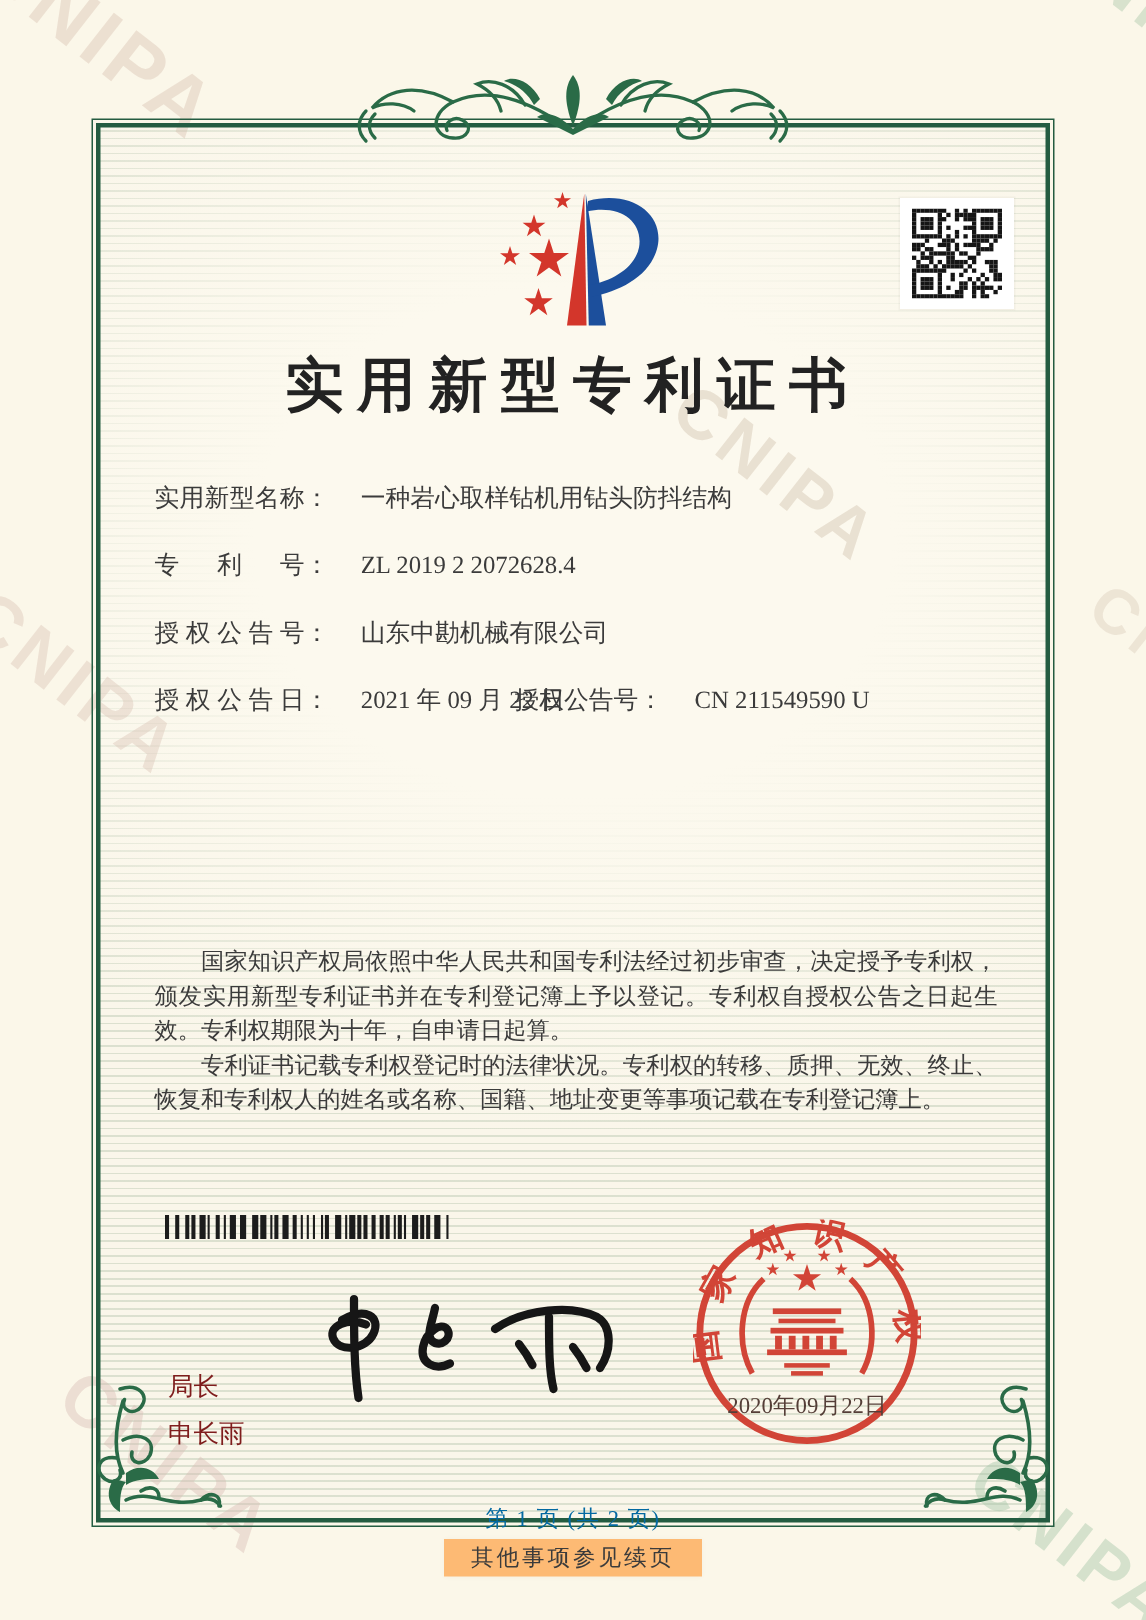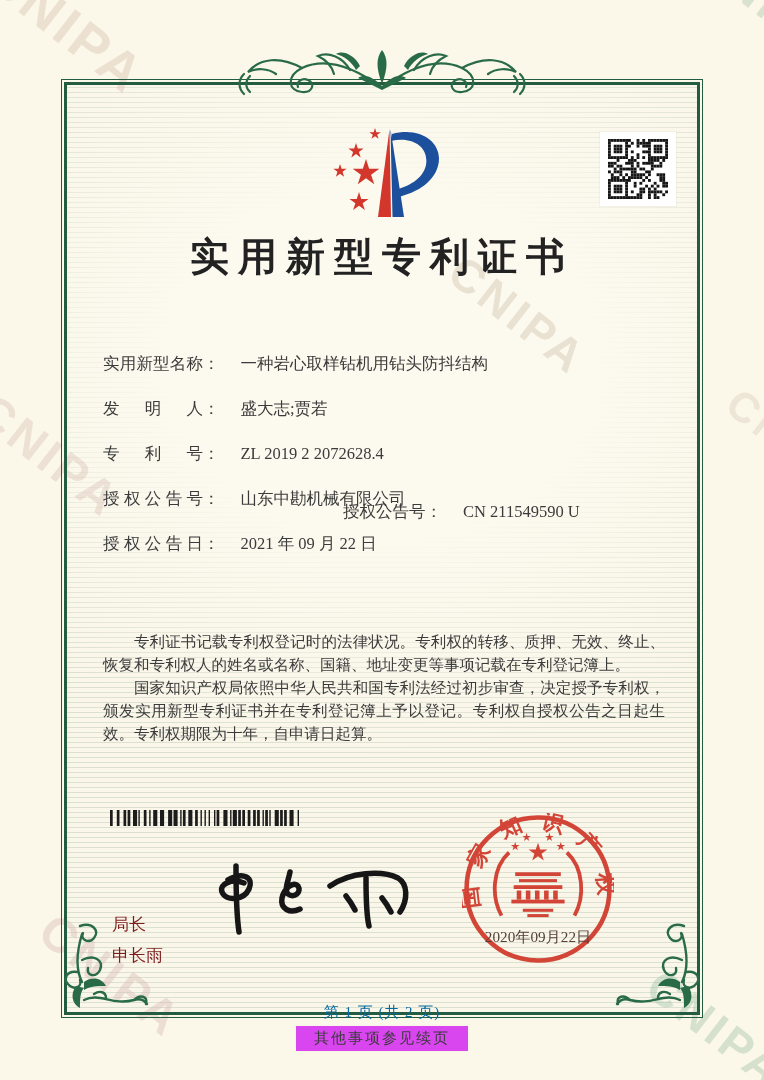--- a/index.html
+++ b/index.html
@@ -26,38 +26,38 @@
 
   .logo{position:absolute;left:328px;top:120px;}
   .qr-tile{position:absolute;left:600px;top:132px;width:76px;height:74px;background:#fff;
       display:flex;align-items:center;justify-content:center;box-shadow:0 0 0 1px rgba(0,0,0,0.03);}
 
   .title{position:absolute;left:0;top:230px;width:100%;text-align:center;font-size:39px;font-weight:bold;
       color:#222;letter-spacing:9px;margin:0;}
 
   .fields{position:absolute;left:103px;top:321px;width:580px;font-size:16.5px;color:#3b3b3b;}
   .frow{height:45px;position:relative;white-space:nowrap;}
-  .flabel{display:inline-block;width:100px;text-align:justify;text-align-last:justify;margin-top:32px;}
+  .flabel{display:inline-block;width:100px;text-align:justify;text-align-last:justify;}
   .fvalue{margin-left:21px;}
   .fpair2{position:absolute;left:240px;top:0;}
 
   .paras{position:absolute;left:103px;top:630px;width:562px;font-size:15.5px;line-height:23px;
       color:#3b3b3b;text-align:justify;}
   .paras p{margin:0;text-indent:2em;}
 
   .barcode{position:absolute;left:110px;top:810px;}
 
   .director{position:absolute;left:112px;top:868px;font-size:17px;color:#7f1d1d;margin-top:45px;}
   .director div{height:31px;}
   .signature{position:absolute;left:170px;top:856px;}
 
   .seal{position:absolute;left:462px;top:813px;mix-blend-mode:multiply;opacity:.94;}
 
   .page-info{position:absolute;left:0;top:1003px;width:100%;text-align:center;font-size:15px;color:#0369a1;letter-spacing:1px;}
-  .note{position:absolute;left:50%;top:1026px;transform:translateX(-50%);background:#d946ef;
+  .note{position:absolute;left:50%;top:1026px;transform:translateX(-50%);background:#fdba74;
       padding:3px 18px;font-size:15px;color:#3b3b3b;letter-spacing:2px;box-shadow:0 0 4px rgba(0,0,0,0.03);}
 </style>
 </head>
 <body>
 
 <div class="page">
 
   <div class="wm" style="left:-26px;top:-6px;font-size:54px;color:rgba(214,186,170,.38);">CNIPA</div>
   <div class="wm" style="left:688px;top:-24px;font-size:46px;color:rgba(168,198,168,.42);">CNIPA</div>
   <div class="wm" style="left:438px;top:288px;font-size:46px;color:rgba(210,196,176,.45);">CNIPA</div>
@@ -372,39 +372,36 @@
         </svg>
     </div>
 
     <h1 class="title">实用新型专利证书</h1>
 
     <div class="fields">
       <div class="frow">
         <span class="flabel">实用新型名称</span><span>：</span><span class="fvalue">一种岩心取样钻机用钻头防抖结构</span>
       </div>
       <div class="frow">
-        <span class="flabel">发明人</span><span>：</span><span class="fvalue">盛大志;贾若</span>
-      </div>
-      <div class="frow">
         <span class="flabel">专利号</span><span>：</span><span class="fvalue">ZL 2019 2 2072628.4</span>
       </div>
       <div class="frow">
         <span class="flabel">授权公告号</span><span>：</span><span class="fvalue">山东中勘机械有限公司</span>
       </div>
       <div class="frow">
         <span class="flabel">授权公告日</span><span>：</span><span class="fvalue">2021 年 09 月 22 日</span>
         <span class="fpair2">
           <span>授权公告号</span><span>：</span><span class="fvalue">CN 211549590 U</span>
         </span>
       </div>
     </div>
 
     <div class="paras">
+      <p>国家知识产权局依照中华人民共和国专利法经过初步审查，决定授予专利权，颁发实用新型专利证书并在专利登记簿上予以登记。专利权自授权公告之日起生效。专利权期限为十年，自申请日起算。</p>
       <p>专利证书记载专利权登记时的法律状况。专利权的转移、质押、无效、终止、恢复和专利权人的姓名或名称、国籍、地址变更等事项记载在专利登记簿上。</p>
-      <p>国家知识产权局依照中华人民共和国专利法经过初步审查，决定授予专利权，颁发实用新型专利证书并在专利登记簿上予以登记。专利权自授权公告之日起生效。专利权期限为十年，自申请日起算。</p>
     </div>
 
     <svg id="barcode" class="barcode" width="193" height="16" viewBox="0 0 193 16" fill="#1c1c1c">
         <rect x="0.0" y="0" width="2.7" height="16"></rect>
         <rect x="6.8" y="0" width="2.7" height="16"></rect>
         <rect x="13.5" y="0" width="2.7" height="16"></rect>
         <rect x="17.6" y="0" width="2.7" height="16"></rect>
         <rect x="23.0" y="0" width="4.1" height="16"></rect>
         <rect x="28.4" y="0" width="1.4" height="16"></rect>
         <rect x="33.8" y="0" width="2.7" height="16"></rect>

